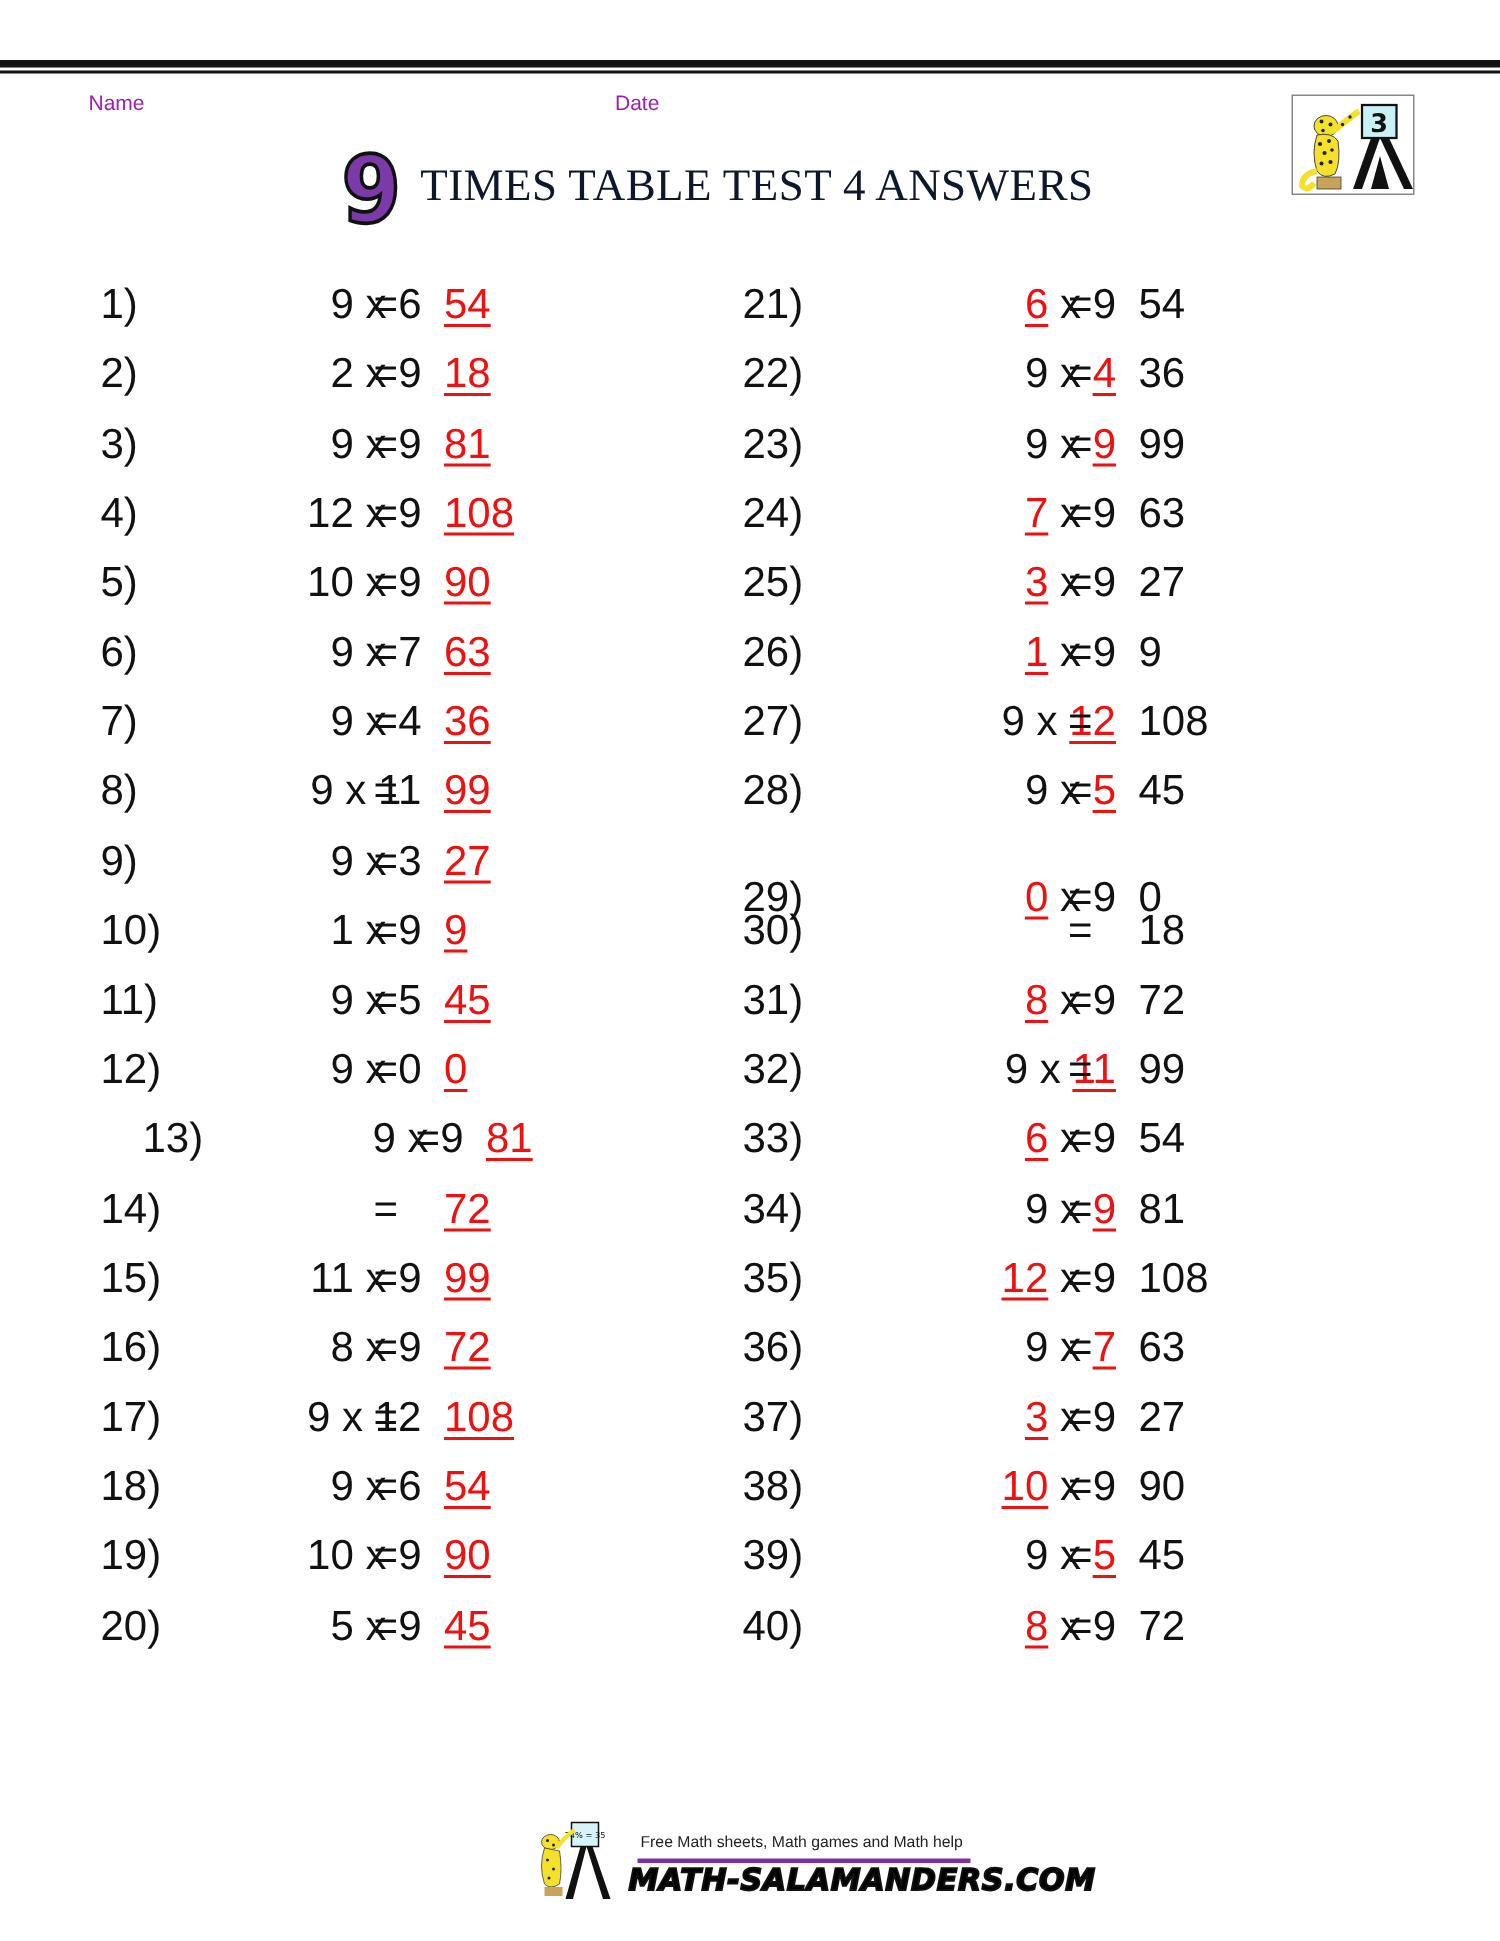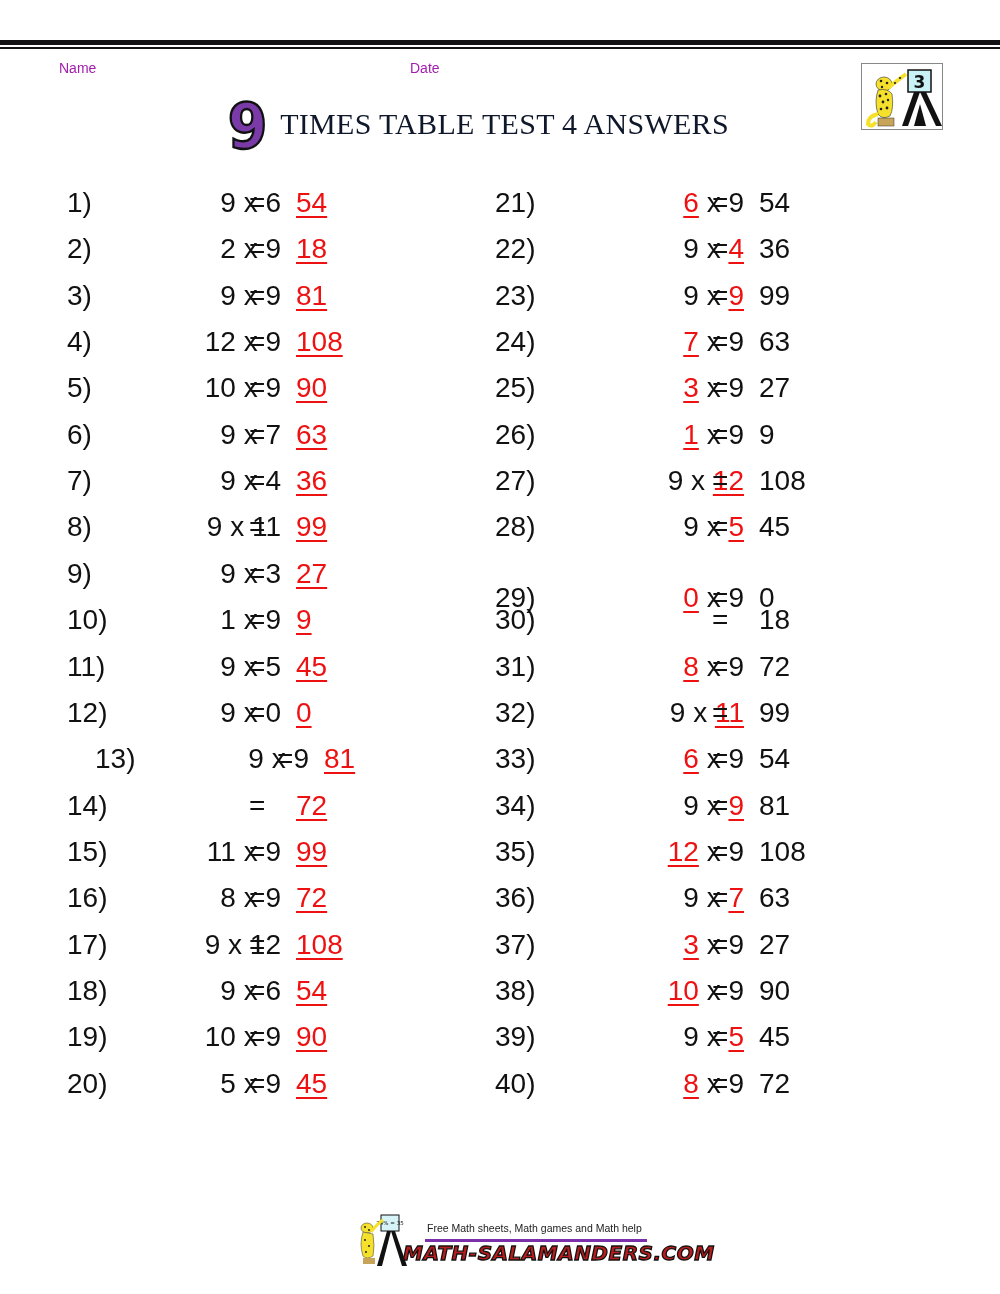--- a/index.html
+++ b/index.html
@@ -18,21 +18,21 @@
     .col { position: absolute; top: 0; }
     .row { position: absolute; height: 40px; font-size: 28px; line-height: 40px; white-space: nowrap; }
     .qnum { position: absolute; left: 0; }
     .expr { position: absolute; text-align: right; }
     .eq { position: absolute; }
     .ans { position: absolute; }
     .red { color: #ee1111; text-decoration: underline; text-decoration-thickness: 2px; text-underline-offset: 4px; }
     .footer { position: absolute; left: 355px; top: 1212px; width: 290px; height: 60px; }
     .footer-tag { position: absolute; left: 72px; top: 10px; font-size: 10.5px; font-weight: normal; color: #222; white-space: nowrap; }
     .footer-line { position: absolute; left: 70px; top: 27px; width: 222px; height: 3px; background: #7b2fa8; }
-    .footer-site { position: absolute; left: 48px; top: 29px; font-family: "DejaVu Sans", sans-serif; font-size: 20px; font-weight: bold; letter-spacing: 0.5px; color: #b91c1c;
+    .footer-site { position: absolute; left: 64px; top: 29px; font-family: "DejaVu Sans", sans-serif; font-size: 20px; font-weight: bold; letter-spacing: 0.5px; color: #000000;
       -webkit-text-stroke: 1.3px #111; white-space: nowrap; font-style: italic; }
   </style>
 </head>
 <body>
 
 <div class="rule-thick"></div>
 <div class="rule-thin"></div>
 
 <div class="label name-label">Name</div>
 <div class="label date-label">Date</div>

